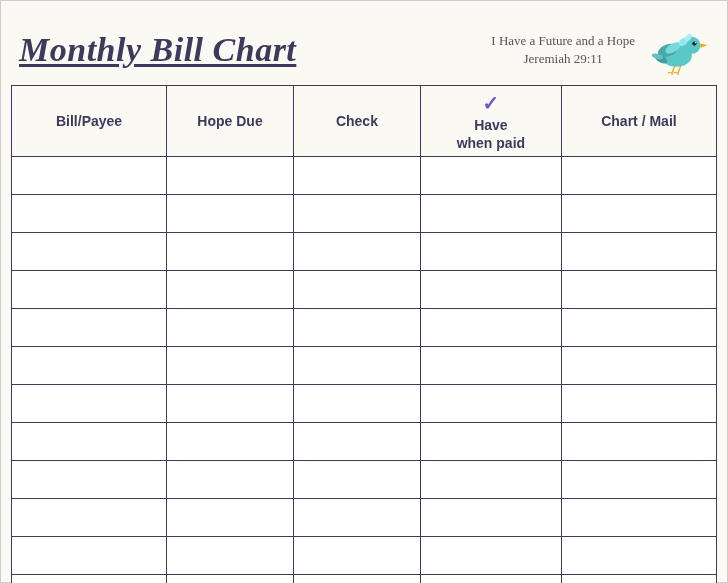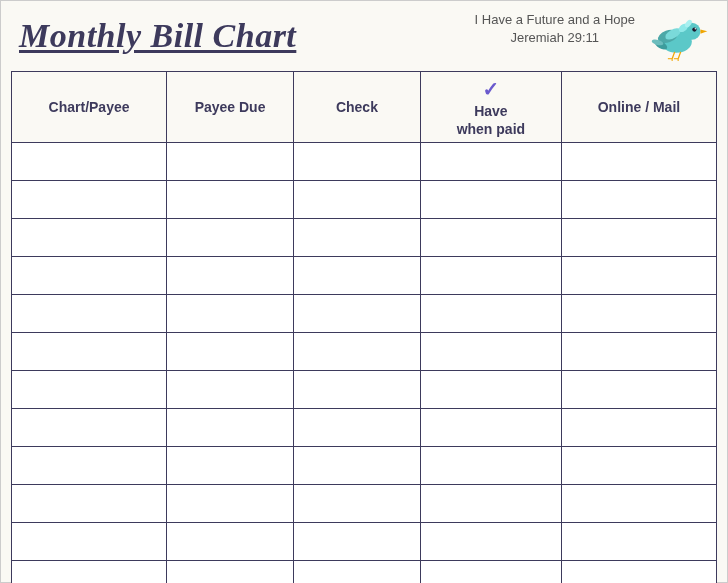--- a/index.html
+++ b/index.html
@@ -25,21 +25,21 @@
       display: flex;
       flex-direction: column;
       border: 1px solid #ccc;
     }
 
     
     .header {
       display: flex;
       align-items: center;
       justify-content: space-between;
-      padding: 10px 18px 6px 18px;
+      padding: 24px 18px 6px 18px;
       background: #faf9f4;
     }
 
     .title-area {
       display: flex;
       flex-direction: column;
       justify-content: center;
     }
 
     .main-title {
@@ -60,21 +60,23 @@
       align-items: center;
       text-align: center;
       font-size: 13px;
       color: #555;
       line-height: 1.4;
       margin-right: 10px;
     }
 
     .header-right {
       display: flex;
+      align-items: center;
       gap: 4px;
+      font-family: Liberation Serif, serif;
     }
 
     
     .bird-icon {
       width: 60px;
       height: 50px;
     }
 
     
     .table-container {
@@ -178,37 +180,37 @@
         <ellipse cx="46" cy="13" rx="5" ry="3" fill="#a8f0f0" transform="rotate(-50 46 13)"></ellipse>
       </svg>
     </div>
   </div>
 
   <div class="table-container">
     <table class="bill-table">
       <thead>
         <tr>
           <th class="col-bill">
-            <span>Chart/Payee</span>
+            <span>Bill/Payee</span>
           </th>
           <th class="col-date">
-            <span>Payee Due</span>
+            <span>Hope Due</span>
           </th>
           <th class="col-amount">
             <span>Check</span>
           </th>
           <th class="col-check">
             <div class="check-header">
               <span class="check-mark">✓</span>
               <span>Have</span>
               <span>when paid</span>
             </div>
           </th>
           <th class="col-online">
-            <span>Online / Mail</span>
+            <span>Chart / Mail</span>
           </th>
         </tr>
       </thead>
       <tbody id="table-body">
 
       <tr>
             <td></td>
             <td></td>
             <td></td>
             <td></td>

